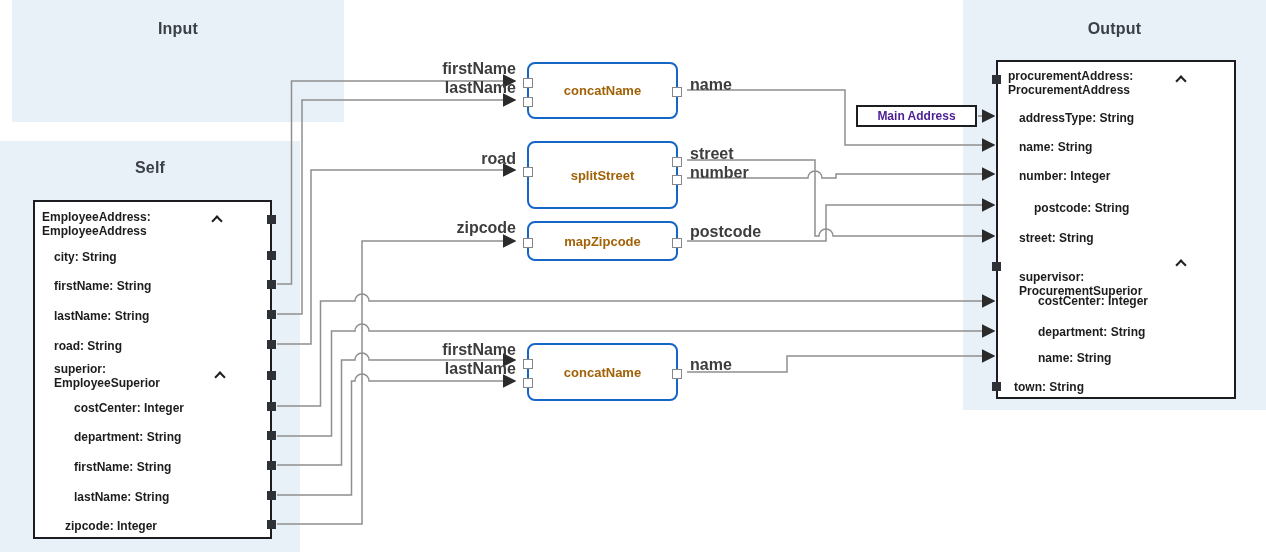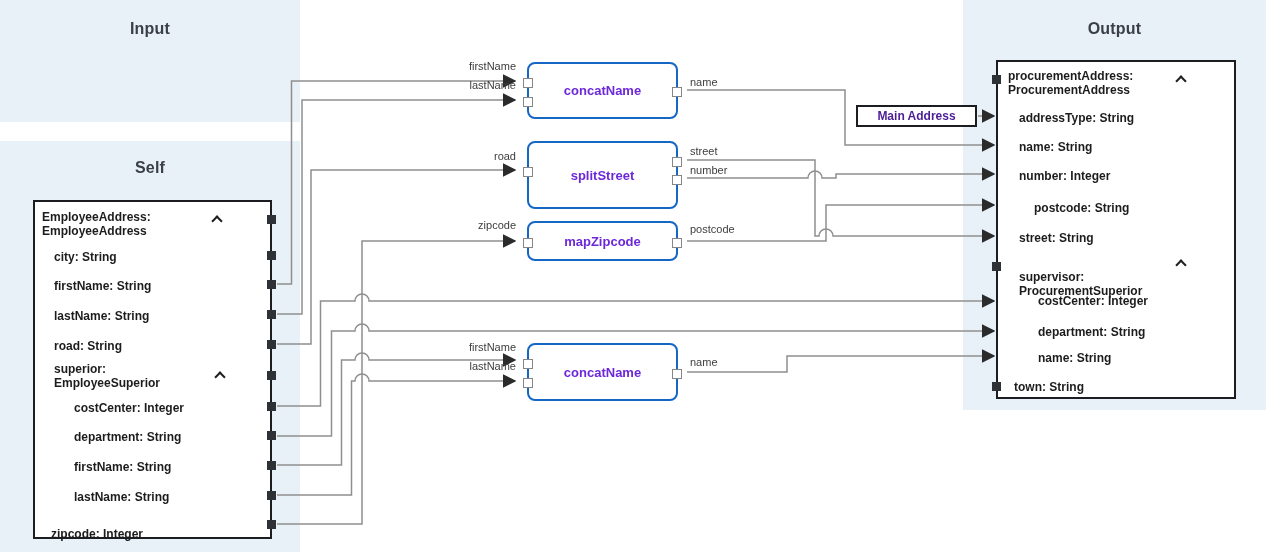--- a/index.html
+++ b/index.html
@@ -25,40 +25,40 @@
     position:absolute; width:8px; height:8px; box-sizing:border-box;
     border-top:2.5px solid #1f1f1f; border-right:2.5px solid #1f1f1f;
     transform:rotate(-45deg); cursor:pointer; z-index:3;
   }
   .tree-port {
     position:absolute; width:9px; height:9px; background:#2e3136; z-index:4;
   }
   .fn-box {
     position:absolute; background:#fff; border:2px solid #1666c5; border-radius:8px;
     box-sizing:border-box; display:flex; align-items:center; justify-content:center;
-    font-size:13px; font-weight:bold; color:#6d28d9; z-index:2;
+    font-size:13px; font-weight:bold; color:#a16207; z-index:2;
   }
   .fn-port {
     position:absolute; width:10px; height:10px; background:#fff;
     border:1.5px solid #868686; box-sizing:border-box; z-index:3;
   }
   .port-label {
-    position:absolute; font-size:11px; color:#3d3d3d; z-index:2; white-space:pre;
+    position:absolute; font-size:16px; color:#3d3d3d; z-index:2; white-space:pre;font-weight:bold;
   }
   .main-address {
     position:absolute; left:856px; top:105px; width:121px; height:22px;
     background:#fff; border:2px solid #1b1d20; box-sizing:border-box;
     display:flex; align-items:center; justify-content:center;
     font-size:12px; font-weight:bold; color:#4c1d95; z-index:2;
   }
 </style>
 </head>
 <body>
 
-<div class="panel" style="left:0;top:0;width:300px;height:122px;">
+<div class="panel" style="left:12px;top:0;width:332px;height:122px;">
   <div class="panel-title">Input</div>
 </div>
 <div class="panel" style="left:0;top:141px;width:300px;height:411px;">
   <div class="panel-title" style="padding-top:18px;">Self</div>
 </div>
 <div class="panel" style="left:963px;top:0;width:303px;height:410px;">
   <div class="panel-title">Output</div>
 </div>
 
 <svg id="lines" width="1266" height="552" viewBox="0 0 1266 552">
@@ -91,21 +91,21 @@
   <div class="tree-row" style="left:19px;top:48px;">city: String</div>
   <div class="tree-row" style="left:19px;top:77px;">firstName: String</div>
   <div class="tree-row" style="left:19px;top:107px;">lastName: String</div>
   <div class="tree-row" style="left:19px;top:137px;">road: String</div>
   <div class="tree-row" style="left:19px;top:160px;"><span>superior:</span><br><span>EmployeeSuperior</span></div>
   <span class="chev" style="left:181px;top:171px;"></span>
   <div class="tree-row" style="left:39px;top:199px;">costCenter: Integer</div>
   <div class="tree-row" style="left:39px;top:228px;">department: String</div>
   <div class="tree-row" style="left:39px;top:258px;">firstName: String</div>
   <div class="tree-row" style="left:39px;top:288px;">lastName: String</div>
-  <div class="tree-row" style="left:16px;top:317px;margin-top:8px;">zipcode: Integer</div>
+  <div class="tree-row" style="left:30px;top:317px;">zipcode: Integer</div>
 </div>
 
 <div class="tree-port" style="left:267px;top:215px;"></div>
 <div class="tree-port" style="left:267px;top:251px;"></div>
 <div class="tree-port" style="left:267px;top:280px;"></div>
 <div class="tree-port" style="left:267px;top:310px;"></div>
 <div class="tree-port" style="left:267px;top:340px;"></div>
 <div class="tree-port" style="left:267px;top:371px;"></div>
 <div class="tree-port" style="left:267px;top:402px;"></div>
 <div class="tree-port" style="left:267px;top:431px;"></div>

